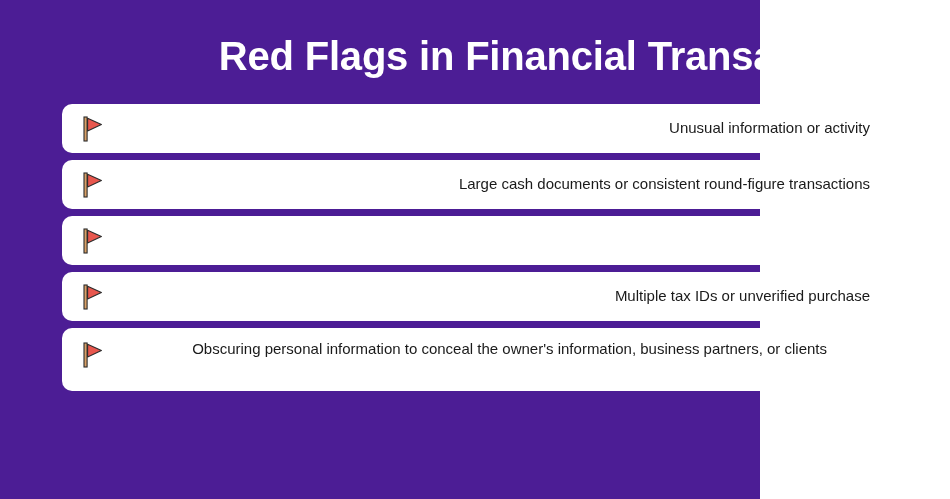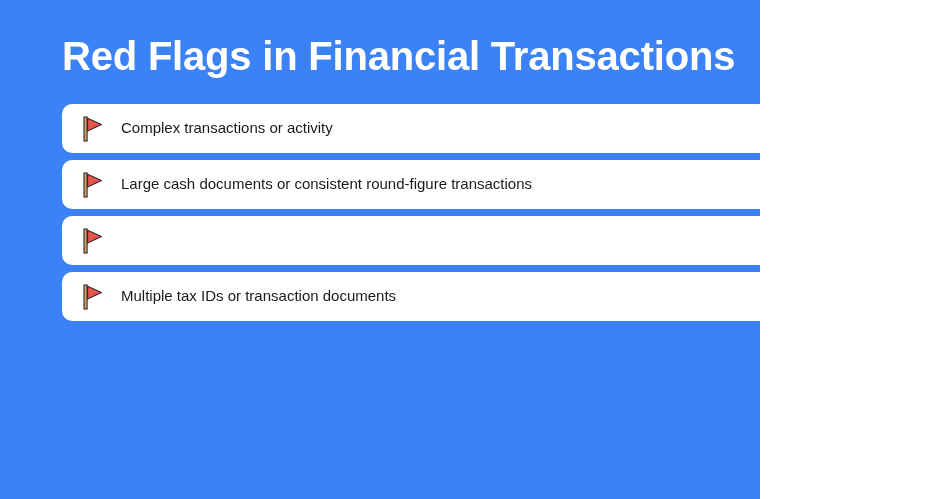--- a/index.html
+++ b/index.html
@@ -9,22 +9,23 @@
   body {
     width: 950px;
     height: 499px;
     overflow: hidden;
     font-family: "Liberation Sans", sans-serif;
   }
   #poster {
     position: relative;
     width: 760px;
     height: 499px;
-    background: #3b82f6;
+    background: #4c1d95;
     box-sizing: border-box;
+    text-align: right;
   }
   #poster-title {
     position: absolute;
     left: 62px;
     top: 32px;
     width: 830px;
     color: #ffffff;
     font-family: "Liberation Sans", sans-serif;
     font-weight: bold;
     font-size: 40px;
@@ -87,37 +88,44 @@
 
   <div id="poster-title">Red Flags in Financial Transactions</div>
 
   <div id="flag-list">
 
   <div class="flag-row">
         <svg class="flag-icon" viewBox="0 0 24 26">
           <rect x="3" y="1" width="3.1" height="24" fill="#d9a066" stroke="#2b2b2b" stroke-width="1.1"></rect>
           <path d="M6.6 2.3 L20.4 8.6 L6.6 14.9 Z" fill="#e8574e" stroke="#2b2b2b" stroke-width="1.1" stroke-linejoin="round"></path>
         </svg>
-        <div class="flag-text">Complex transactions or activity</div>
+        <div class="flag-text">Unusual information or activity</div>
       </div>
       <div class="flag-row">
         <svg class="flag-icon" viewBox="0 0 24 26">
           <rect x="3" y="1" width="3.1" height="24" fill="#d9a066" stroke="#2b2b2b" stroke-width="1.1"></rect>
           <path d="M6.6 2.3 L20.4 8.6 L6.6 14.9 Z" fill="#e8574e" stroke="#2b2b2b" stroke-width="1.1" stroke-linejoin="round"></path>
         </svg>
         <div class="flag-text">Large cash documents or consistent round-figure transactions</div>
       </div>
       <div class="flag-row">
         <svg class="flag-icon" viewBox="0 0 24 26">
           <rect x="3" y="1" width="3.1" height="24" fill="#d9a066" stroke="#2b2b2b" stroke-width="1.1"></rect>
           <path d="M6.6 2.3 L20.4 8.6 L6.6 14.9 Z" fill="#e8574e" stroke="#2b2b2b" stroke-width="1.1" stroke-linejoin="round"></path>
         </svg>
       </div>
       <div class="flag-row">
         <svg class="flag-icon" viewBox="0 0 24 26">
           <rect x="3" y="1" width="3.1" height="24" fill="#d9a066" stroke="#2b2b2b" stroke-width="1.1"></rect>
           <path d="M6.6 2.3 L20.4 8.6 L6.6 14.9 Z" fill="#e8574e" stroke="#2b2b2b" stroke-width="1.1" stroke-linejoin="round"></path>
         </svg>
-        <div class="flag-text">Multiple tax IDs or transaction documents</div>
+        <div class="flag-text">Multiple tax IDs or unverified purchase</div>
+      </div>
+      <div class="flag-row is-multiline">
+        <svg class="flag-icon" viewBox="0 0 24 26">
+          <rect x="3" y="1" width="3.1" height="24" fill="#d9a066" stroke="#2b2b2b" stroke-width="1.1"></rect>
+          <path d="M6.6 2.3 L20.4 8.6 L6.6 14.9 Z" fill="#e8574e" stroke="#2b2b2b" stroke-width="1.1" stroke-linejoin="round"></path>
+        </svg>
+        <div class="flag-text">Obscuring personal information to conceal the owner's information, business partners, or clients</div>
       </div>
     </div>
 
 </div>
 
 </body></html>

